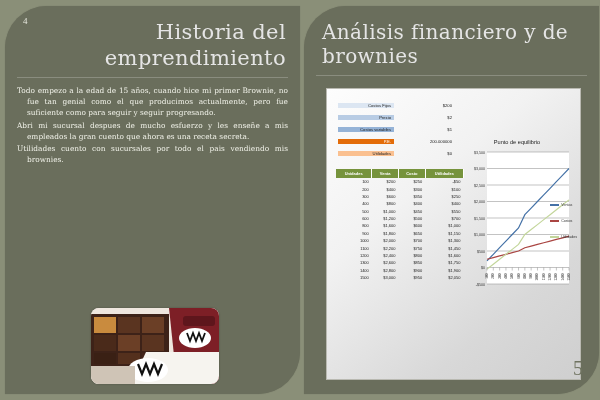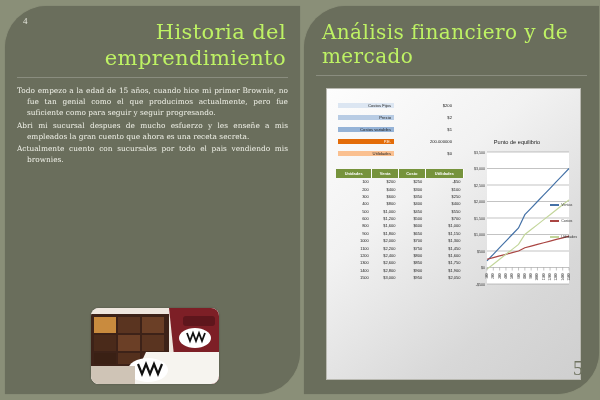--- a/index.html
+++ b/index.html
@@ -37,21 +37,21 @@
   }
   .slide-number.br {
     top: auto; left: auto;
     right: 16px; bottom: 14px;
     font-size: 20px;
     color: #6f7360;
     z-index: 6;
   }
 
   .slide-title {
-    color: #bef264;
+    color: #e5e5e5;
     font-family: "DejaVu Serif", serif;
     font-size: 21px;
     line-height: 1.22;
     letter-spacing: .4px;
     padding: 0 14px;
   }
   .slide-title.left-slide {
     text-align: right;
     margin-top: 14px;
   }
@@ -198,21 +198,21 @@
 
   <div class="slide left">
     <div class="slide-number">4</div>
 
     <div class="slide-title left-slide">Historia del emprendimiento</div>
     <div class="title-rule"></div>
 
     <div class="body-text">
       <p>Todo empezo a la edad de 15 años, cuando hice mi primer Brownie, no fue tan genial como el que producimos actualmente, pero fue suficiente como para seguir y seguir progresando.</p>
       <p>Abri mi sucursal despues de mucho esfuerzo y les enseñe a mis empleados la gran cuento que ahora es una receta secreta.</p>
-      <p>Actualmente cuento con sucursales por todo el pais vendiendo mis brownies.</p>
+      <p>Utilidades cuento con sucursales por todo el pais vendiendo mis brownies.</p>
     </div>
 
     <div class="photo-wrap">
       <svg viewBox="0 0 128 76" preserveAspectRatio="none">
         <rect x="0" y="0" width="128" height="76" fill="#efe7df"></rect>
         <rect x="0" y="6" width="78" height="52" fill="#3d2218"></rect>
         <rect x="3" y="9" width="22" height="16" fill="#c98b3e"></rect>
         <rect x="27" y="9" width="22" height="16" fill="#5a3420"></rect>
         <rect x="51" y="9" width="22" height="16" fill="#6b3f26"></rect>
         <rect x="3" y="27" width="22" height="16" fill="#4a2a1a"></rect>
@@ -227,21 +227,21 @@
         <ellipse cx="57" cy="62" rx="20" ry="12" fill="#ffffff"></ellipse>
         <path d="M47 56 l4 10 l4 -10 l4 10 l4 -10 l4 10 l4 -10" stroke="#111" stroke-width="2.2" fill="none"></path>
         <ellipse cx="104" cy="30" rx="16" ry="10" fill="#ffffff"></ellipse>
         <path d="M96 25 l3 8 l3 -8 l3 8 l3 -8 l3 8 l3 -8" stroke="#111" stroke-width="1.8" fill="none"></path>
         <rect x="0" y="58" width="44" height="18" fill="#cfc4b6"></rect>
       </svg>
     </div>
   </div>
 
   <div class="slide right">
-    <div class="slide-title right-slide">Análisis financiero y de mercado</div>
+    <div class="slide-title right-slide">Análisis financiero y de brownies</div>
     <div class="title-rule"></div>
 
     <div class="excel-frame">
       <div class="excel-inner">
 
         <div class="param-table">
           <div class="param-row pr0">
             <span class="param-label">Costos Fijos</span>
             <span class="param-value">$200</span>
           </div>

